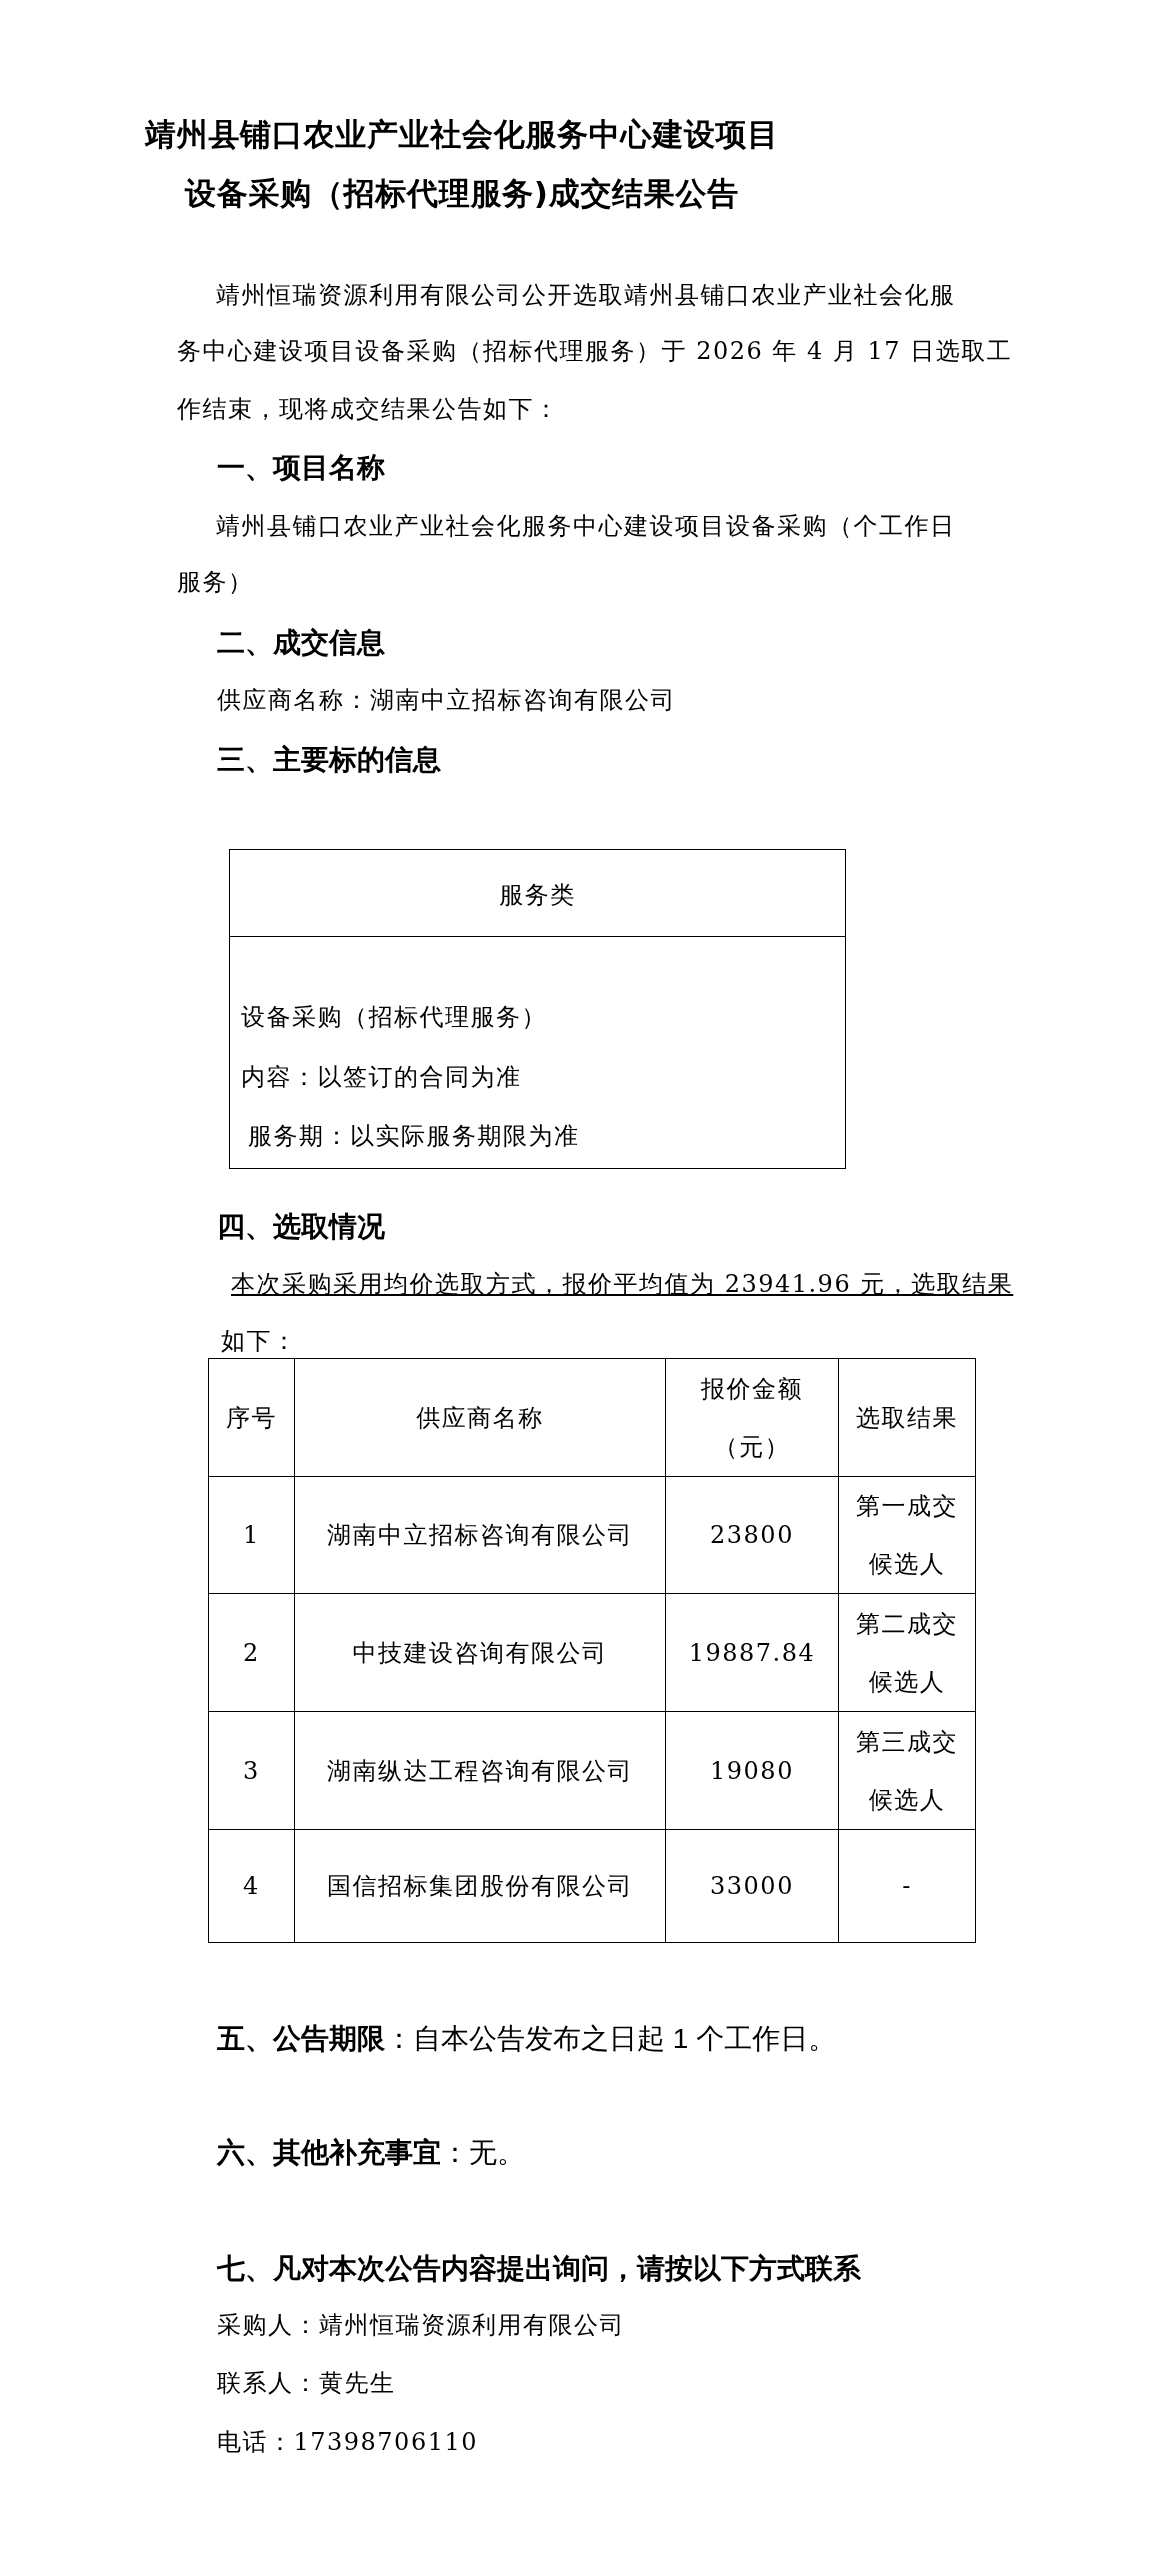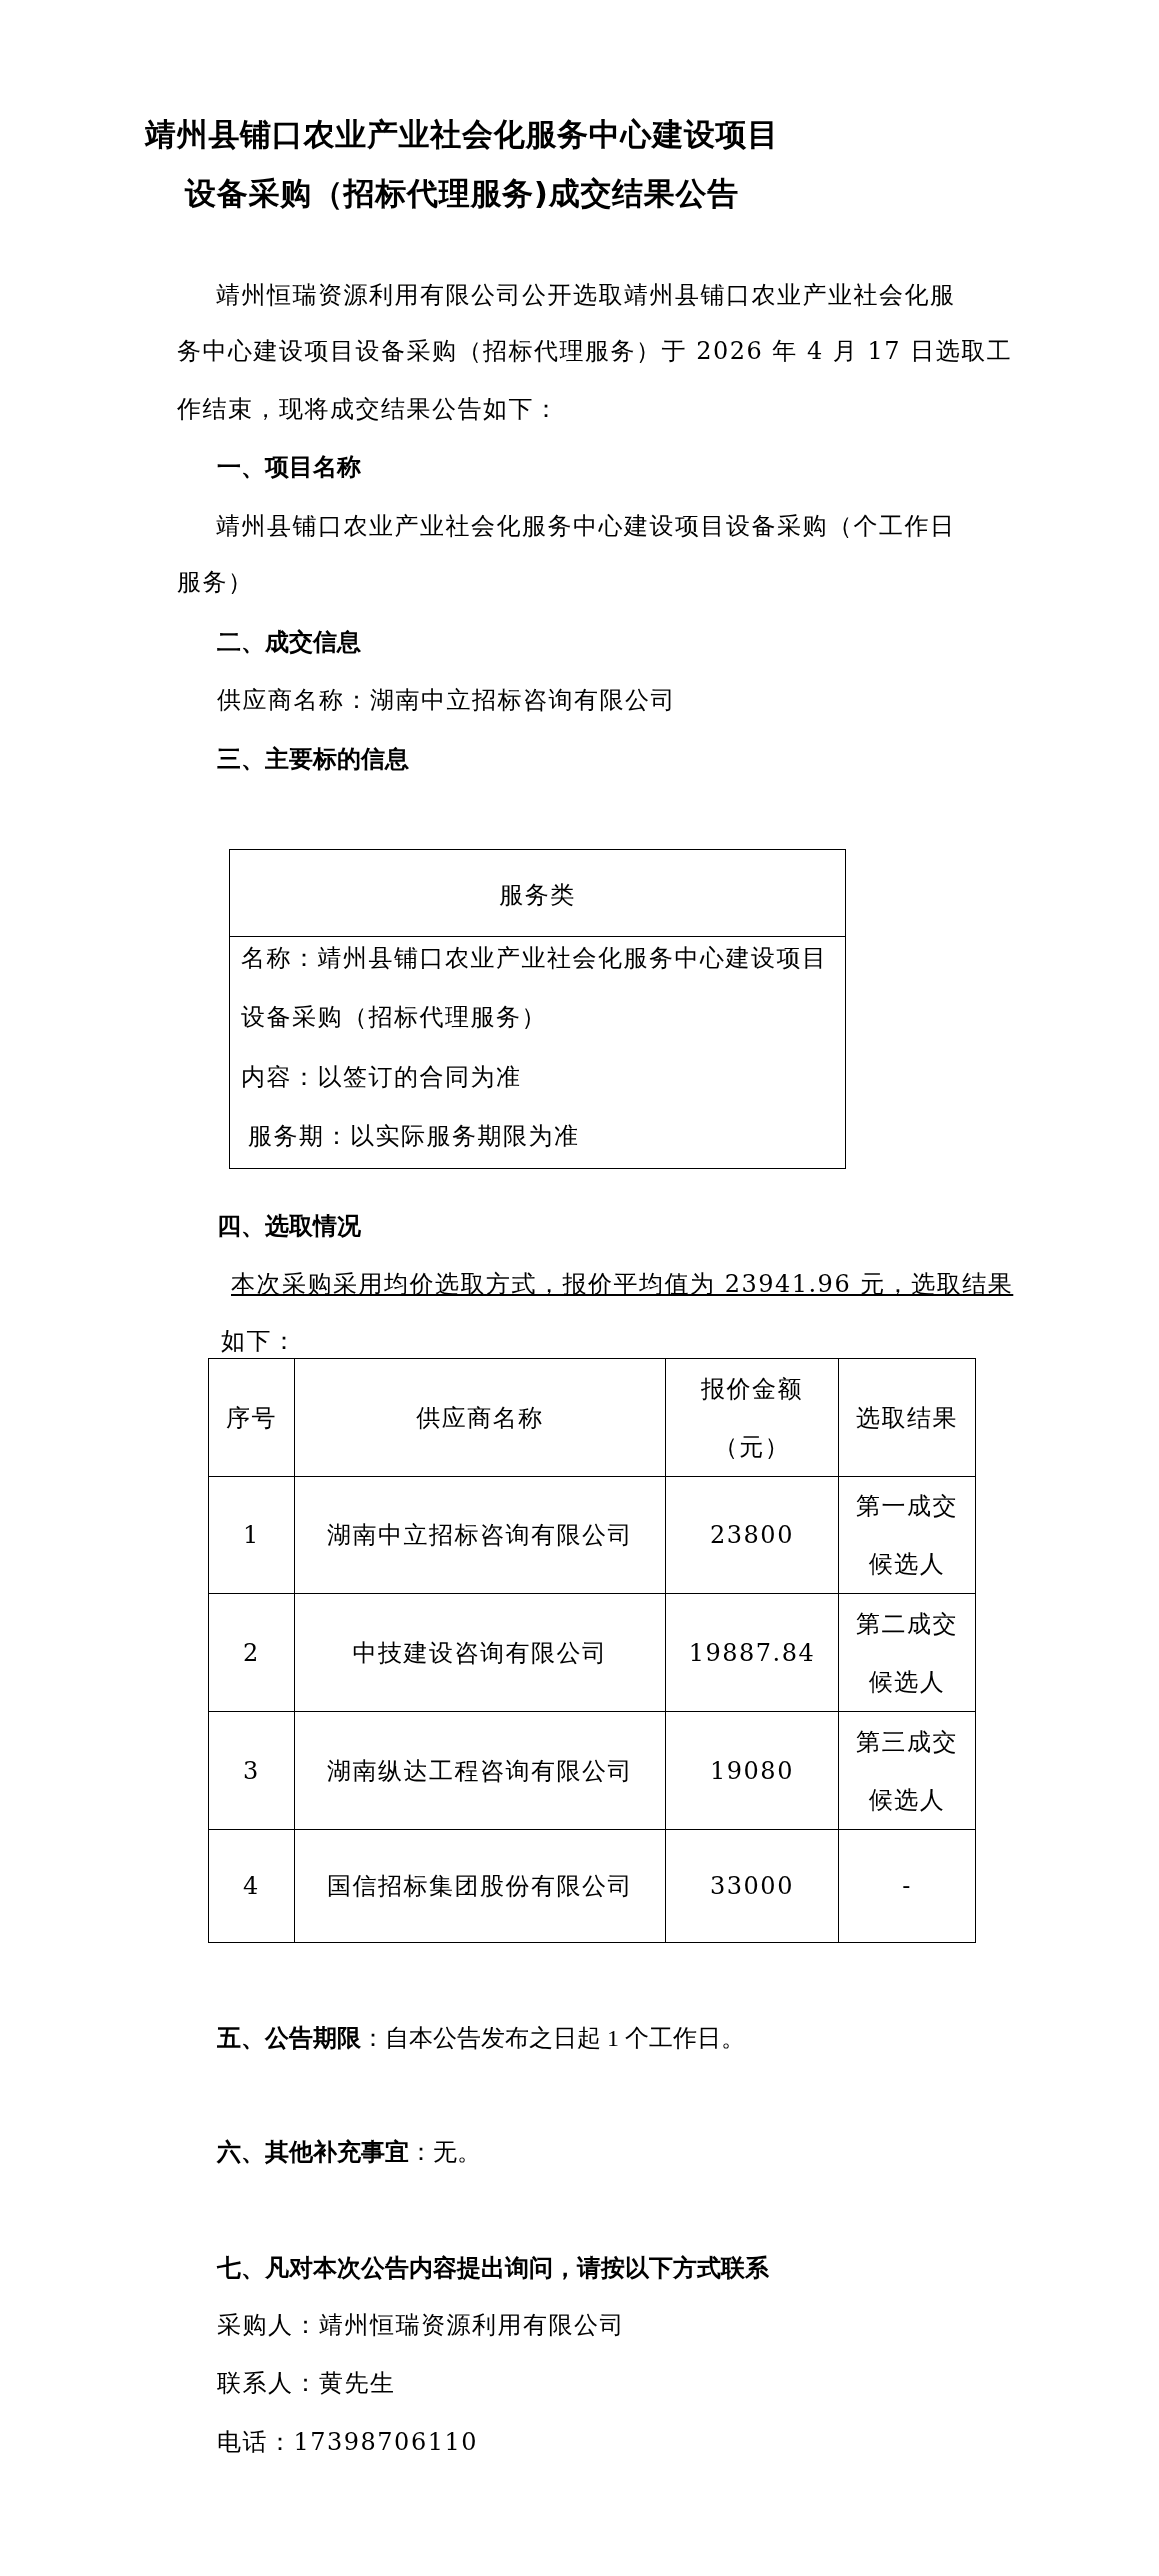--- a/index.html
+++ b/index.html
@@ -11,22 +11,22 @@
   .abs { position: absolute; white-space: nowrap; }
   .title {
     font-family: "DejaVu Sans", "Liberation Sans", sans-serif;
     font-weight: bold; font-size: 31px; line-height: 37px;
     left: 0; width: 924px; text-align: center; letter-spacing: 0.7px;
   }
   .body-line {
     font-size: 24px; line-height: 29px; letter-spacing: 1.5px;
   }
   .heading {
-    font-family: Liberation Serif, serif;
-    font-weight: bold; font-size: 24px; line-height: 29px;
+    font-family: Liberation Sans, sans-serif;
+    font-weight: bold; font-size: 28px; line-height: 29px;
   }
   .heading .plain { font-weight: normal; }
   .box {
     position: absolute; border: 1.5px solid #000; box-sizing: border-box;
   }
   .box-divider { position: absolute; left: 0; right: 0; height: 0; border-top: 1.5px solid #000; }
   .cell-text {
     position: absolute; font-size: 24px; line-height: 29px; letter-spacing: 1.5px;
     white-space: nowrap;
   }
@@ -62,21 +62,20 @@
 <div>
   <div class="abs heading" style="left:217px; top:628px;">二、成交信息</div>
   <div class="abs body-line" style="left:217px; top:686px;">供应商名称：湖南中立招标咨询有限公司</div>
 </div>
 
 <div>
   <div class="abs heading" style="left:217px; top:745px;">三、主要标的信息</div>
   <div class="box" style="left:229px; top:849px; width:617px; height:320px;">
     <div class="cell-text" style="left:0; right:0; top:31px; text-align:center;">服务类</div>
     <div class="box-divider" style="top:86px;"></div>
-    <div class="cell-text" style="left:11px; top:94px;">名称：靖州县铺口农业产业社会化服务中心建设项目</div>
     <div class="cell-text" style="left:11px; top:153px;">设备采购（招标代理服务）</div>
     <div class="cell-text" style="left:11px; top:213px;">内容：以签订的合同为准</div>
     <div class="cell-text" style="left:18px; top:272px;">服务期：以实际服务期限为准</div>
   </div>
 </div>
 
 <div>
   <div class="abs heading" style="left:217px; top:1212px;">四、选取情况</div>
   <div class="abs body-line" style="left:231px; top:1270px;text-decoration:underline;">本次采购采用均价选取方式，报价平均值为 23941.96 元，选取结果</div>
   <div class="abs body-line" style="left:177px; top:1327px;margin-left:44px;">如下：</div>

